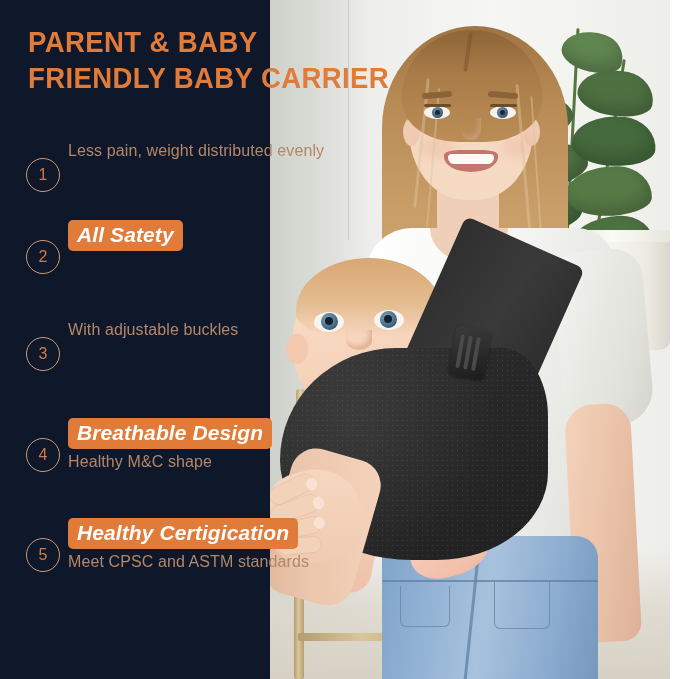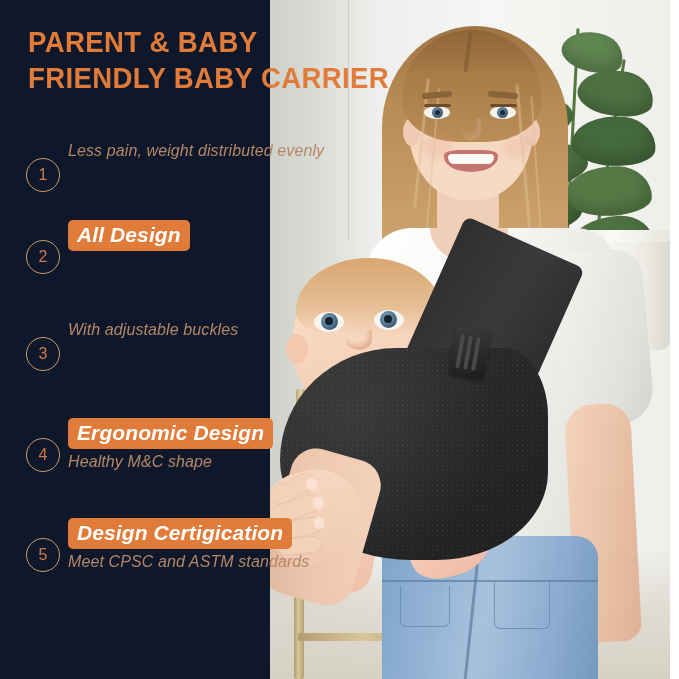--- a/index.html
+++ b/index.html
@@ -499,21 +499,20 @@
     font-size: 21px;
     line-height: 22px;
     padding: 4px 9px 5px 9px;
     border-radius: 5px;
     white-space: nowrap;
     letter-spacing: 0.1px;
   }
   .sub {
     margin-top: 3px;
     color: #b48768;
-    font-style: italic;
     font-size: 16px;
     line-height: 20px;
     white-space: nowrap;
     letter-spacing: 0.1px;
   }
 </style>
 </head>
 <body>
 
 <div id="infographic">
@@ -659,41 +658,41 @@
     <div class="feature" style="top:138px;">
       <div class="num">1</div>
       <div class="feature-body">
         <div class="sub">Less pain, weight distributed evenly</div>
       </div>
     </div>
 
     <div class="feature" style="top:220px;">
       <div class="num">2</div>
       <div class="feature-body">
-        <div class="badge">All Design</div>
+        <div class="badge">All Satety</div>
       </div>
     </div>
 
     <div class="feature" style="top:317px;">
       <div class="num">3</div>
       <div class="feature-body">
         <div class="sub">With adjustable buckles</div>
       </div>
     </div>
 
     <div class="feature" style="top:418px;">
       <div class="num">4</div>
       <div class="feature-body">
-        <div class="badge">Ergonomic Design</div>
+        <div class="badge">Breathable Design</div>
         <div class="sub">Healthy M&amp;C shape</div>
       </div>
     </div>
 
     <div class="feature" style="top:518px;">
       <div class="num">5</div>
       <div class="feature-body">
-        <div class="badge">Design Certigication</div>
+        <div class="badge">Healthy Certigication</div>
         <div class="sub">Meet CPSC and ASTM standards</div>
       </div>
     </div>
 
   </div>
 </div>
 
 </body></html>

